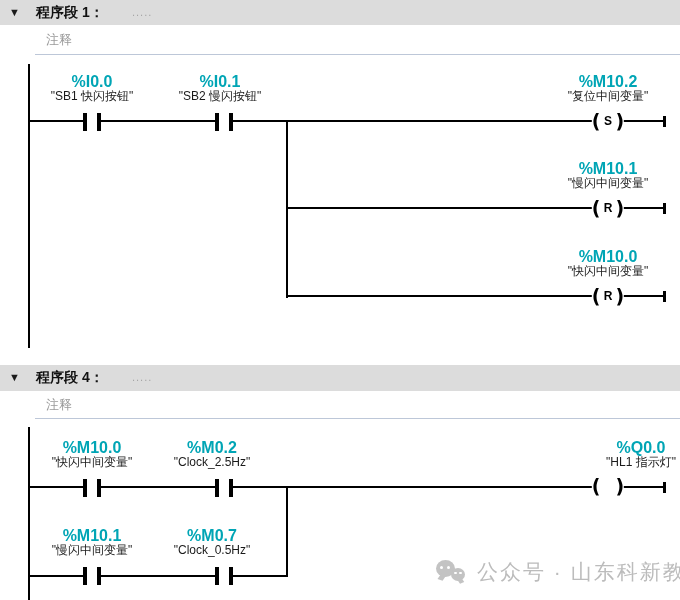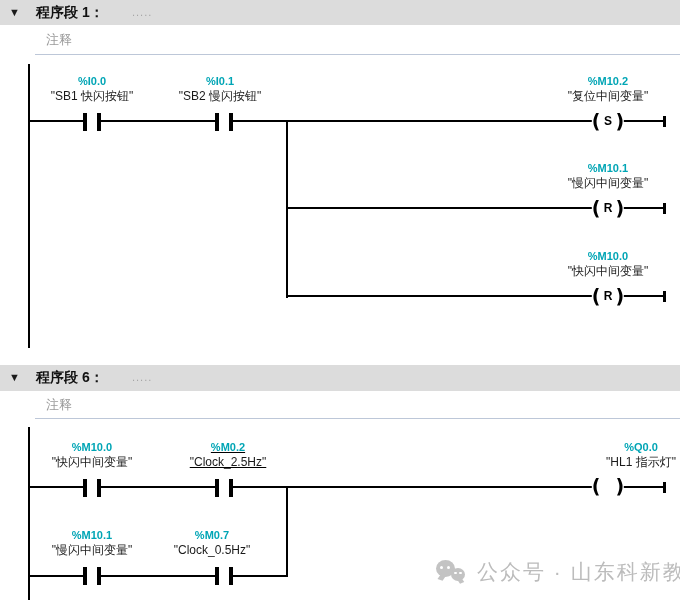--- a/index.html
+++ b/index.html
@@ -37,21 +37,21 @@
   .paren.l::before { content:"("; }
   .paren.r::before { content:")"; }
   .coil-op {
     display:inline-block; min-width:9px; text-align:center;
     font-size:12px; font-weight:bold; margin:0 3px; line-height:22px;
   }
 
   .lad-label {
     transform:translateX(-50%); text-align:center; white-space:nowrap; line-height:15px;
   }
-  .lad-addr { font-size:11px; font-weight:bold; color:#00a5b5; display:block; }
+  .lad-addr { font-size:16px; font-weight:bold; color:#00a5b5; display:block; }
   .lad-sym  { font-size:12px; color:#1a1a1a; display:block; }
 
   
   .watermark-text { font-size:21px; color:#bcbcbc; letter-spacing:2px; white-space:nowrap; }
   .wm-icon { width:33px; height:27px; }
   .wm-b1 { position:absolute; left:0; top:1px; width:19px; height:17px; border-radius:50%; background:#c3c3c3; }
   .wm-b1::after { content:""; position:absolute; left:3px; bottom:-3px; width:6px; height:6px; background:#c3c3c3;
                   transform:skew(-20deg) rotate(18deg); }
   .wm-b2 { position:absolute; left:15px; top:9px; width:14px; height:13px; border-radius:50%; background:#c3c3c3; }
   .wm-b2::after { content:""; position:absolute; right:2px; bottom:-2px; width:5px; height:5px; background:#c3c3c3;
@@ -115,39 +115,39 @@
   <span class="lad-sym">"快闪中间变量"</span>
 </div>
 <div class="abs coil" style="left:608px; top:285px;">
   <span class="paren l"></span>
     <span class="coil-op">R</span>
     <span class="paren r"></span>
 </div>
 
 <div class="abs net-header" style="top:365px; height:26px;">
   <span class="abs collapse-icon">▼</span>
-  <span class="abs net-title">程序段 6：</span>
+  <span class="abs net-title">程序段 4：</span>
   <span class="abs net-dots">.....</span>
 </div>
 <div class="abs net-comment" style="top:396px;">注释</div>
 <div class="abs net-sep" style="top:418px;"></div>
 
 <div class="abs v-line" style="left:28px; top:427px; height:173px;"></div>
 <div class="abs h-line" style="left:28px; top:486px; width:638px;"></div>
 <div class="abs rail-tick" style="left:663px; top:482px;"></div>
 <div class="abs v-line" style="left:286px; top:486px; height:91px;"></div>
 <div class="abs h-line" style="left:28px; top:575px; width:260px;"></div>
 
 <div class="abs lad-label" style="left:92px; top:440px;">
   <span class="lad-addr">%M10.0</span>
   <span class="lad-sym">"快闪中间变量"</span>
 </div>
 <div class="abs contact" style="left:83px; top:479px;"></div>
 
-<div class="abs lad-label" style="left:228px; top:440px;text-decoration:underline;">
+<div class="abs lad-label" style="left:212px; top:440px;">
   <span class="lad-addr">%M0.2</span>
   <span class="lad-sym">"Clock_2.5Hz"</span>
 </div>
 <div class="abs contact" style="left:215px; top:479px;"></div>
 
 <div class="abs lad-label" style="left:641px; top:440px;">
   <span class="lad-addr">%Q0.0</span>
   <span class="lad-sym">"HL1 指示灯"</span>
 </div>
 <div class="abs coil" style="left:608px; top:475px;">

